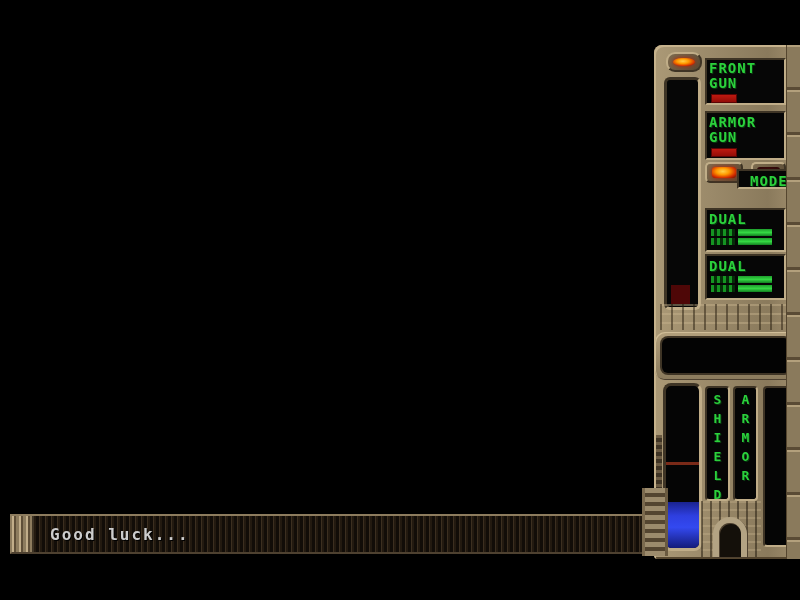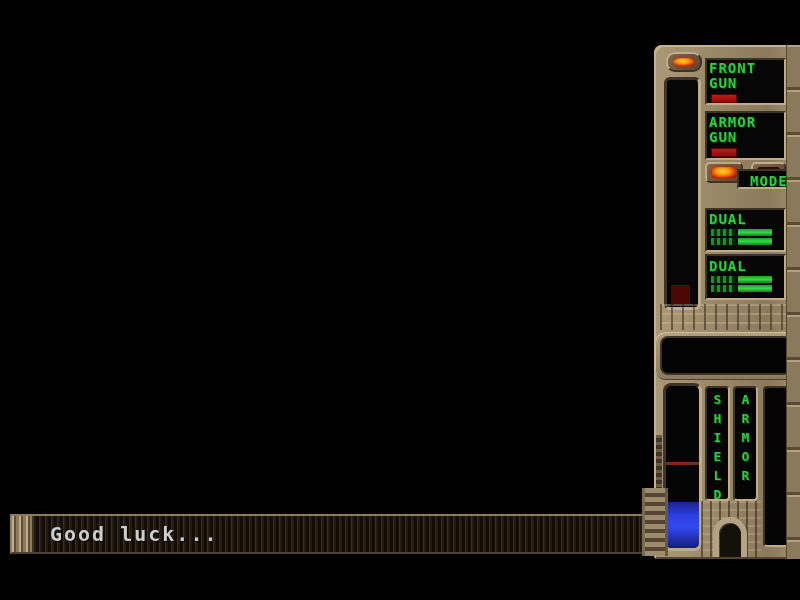--- a/index.html
+++ b/index.html
@@ -90,21 +90,21 @@
     box-shadow:1px 1px 0 #4e4130, inset 1px 1px 0 #4e4130;box-sizing:border-box;}
 
   
   .ticker{position:absolute;left:10px;top:514px;width:650px;height:40px;z-index:1;
     border:2px solid;border-color:#8d7c5e #4e4130 #4e4130 #8d7c5e;box-sizing:border-box;
     background:repeating-linear-gradient(90deg,#120d08 0 3px,#3c2f20 3px 4px,#231a10 4px 6px);}
   .ticker-cap{position:absolute;left:0;top:0;bottom:0;width:20px;
     background:repeating-linear-gradient(90deg,#c2ae8a 0 2px,#5f4f38 2px 4px,#8d7c5e 4px 7px);
     border-right:2px solid #3e3425;}
   .ticker-text{position:absolute;left:38px;top:50%;transform:translateY(-50%);
-    color:#cdcdcd;font-weight:bold;font-size:20px;letter-spacing:2px;text-shadow:1px 1px 0 #000;}
+    color:#cdcdcd;font-weight:bold;font-size:16px;letter-spacing:2px;text-shadow:1px 1px 0 #000;}
   .connector{position:absolute;left:642px;top:488px;width:26px;height:68px;z-index:3;
     background:repeating-linear-gradient(180deg,#9c8b6c 0 5px,#544530 5px 9px);
     border-left:3px solid #7b6a4e;border-right:3px solid #6a5a40;box-sizing:border-box;}
 </style>
 </head>
 <body>
 
 <div class="stage">
 
   <div class="playfield"></div>

